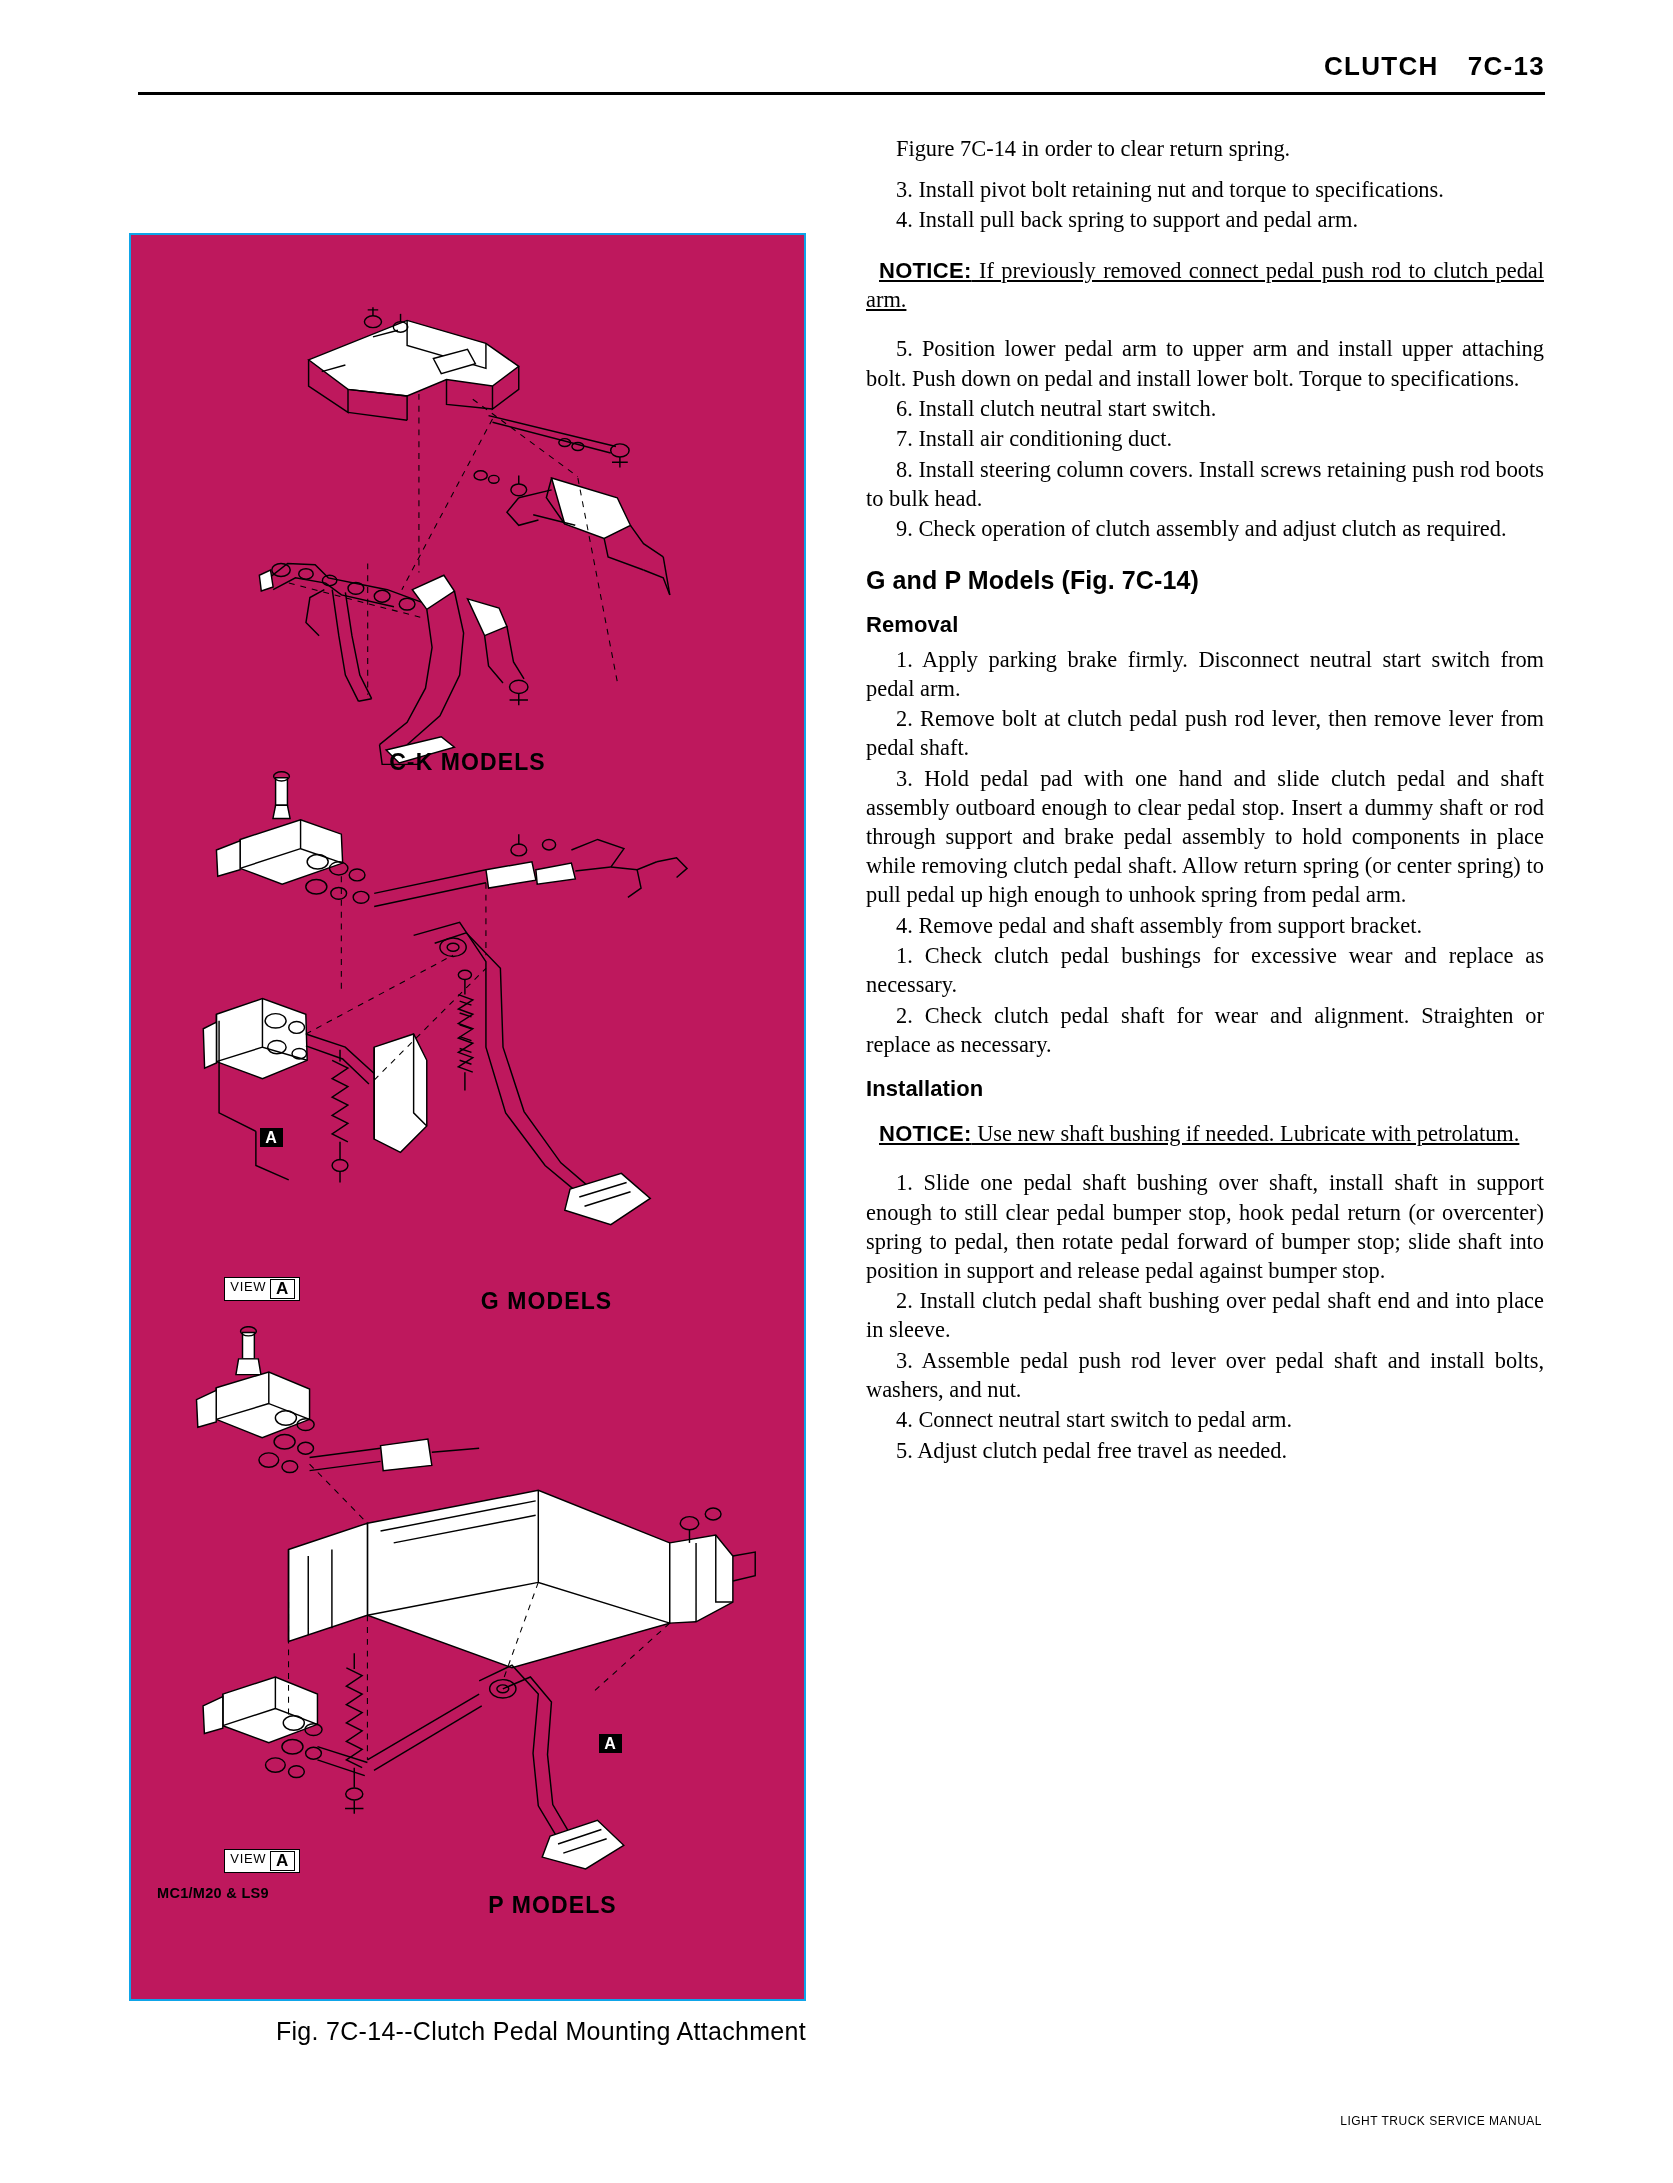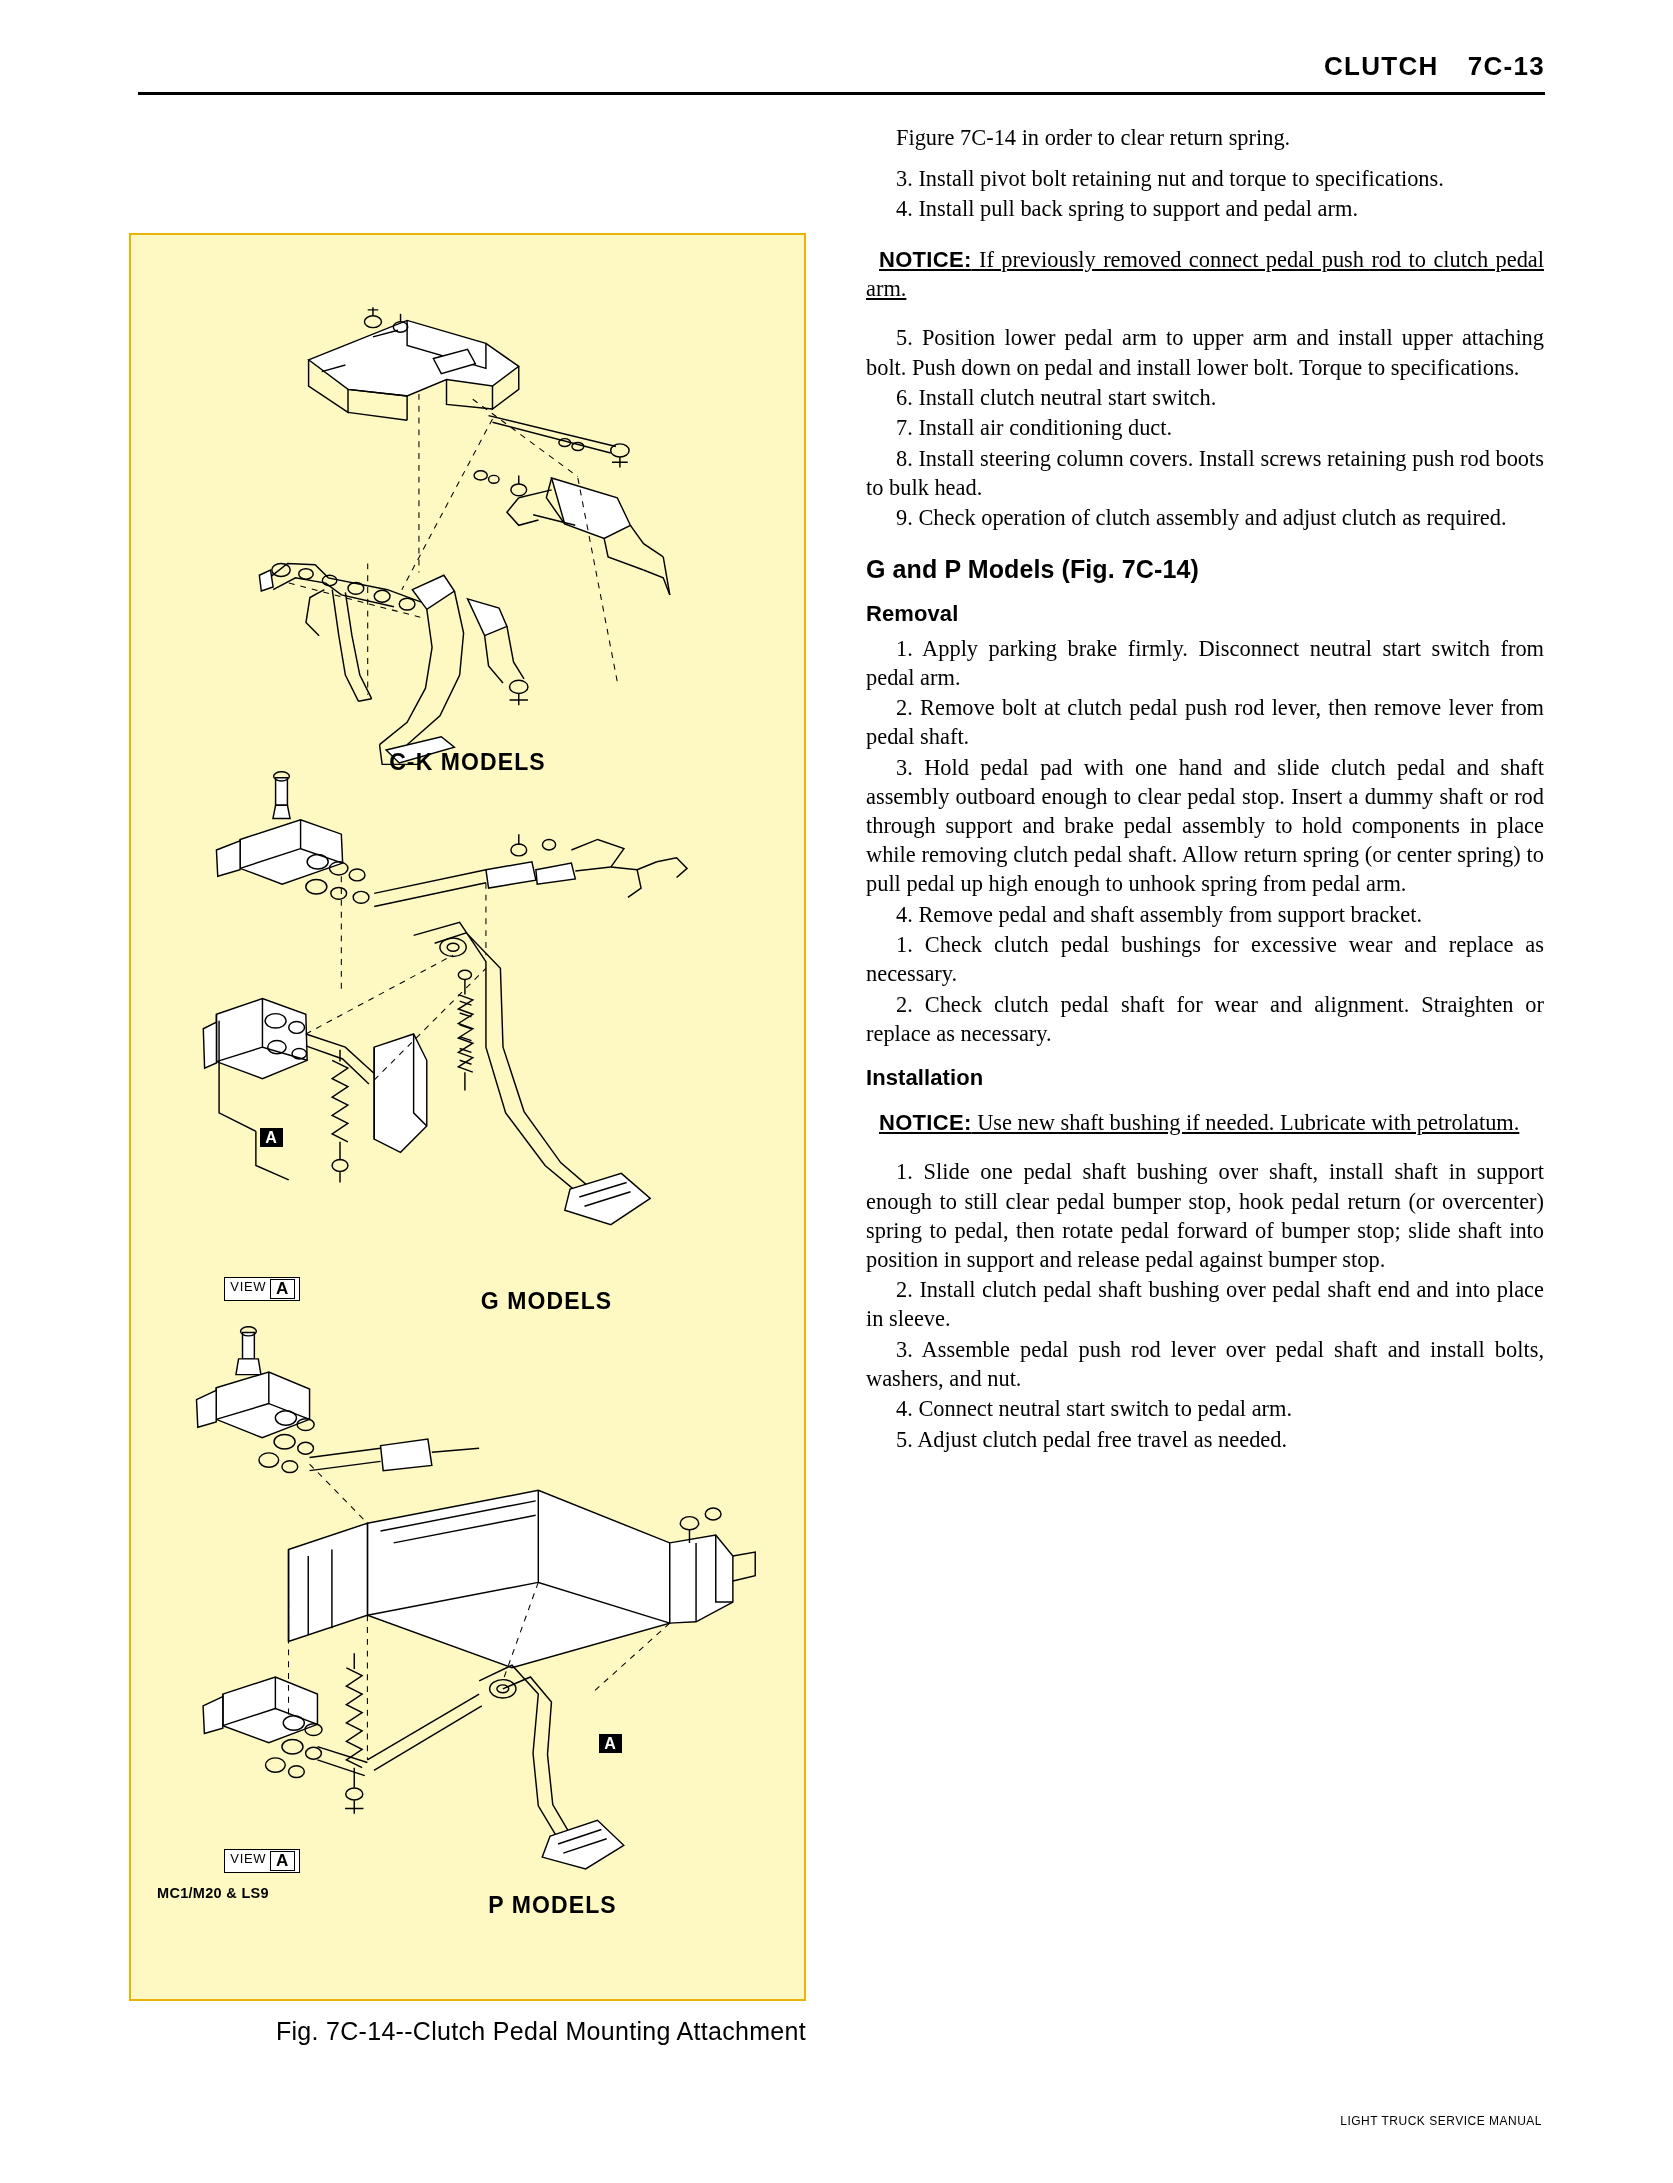--- a/index.html
+++ b/index.html
@@ -51,23 +51,23 @@
     background: #000;
   }
 
   
   .figure-box {
     position: absolute;
     left: 129px;
     top: 233px;
     width: 677px;
     height: 1768px;
-    border: 2px solid #eab308;
+    border: 2px solid #0ea5e9;
     box-sizing: border-box;
-    background: #fef9c3;
+    background: #be185d;
   }
   .fig-caption {
     position: absolute;
     left: 129px;
     top: 2017px;
     width: 677px;
     text-align: right;
     font-family: "Liberation Sans", sans-serif;
     font-size: 25px;
     letter-spacing: 0.3px;
@@ -115,21 +115,21 @@
     color: #fff;
     background: #000;
     padding: 0.7px 5.3px;
     letter-spacing: 0.7px;
   }
 
   
   .col-right {
     position: absolute;
     left: 866px;
-    top: 123px;
+    top: 134px;
     width: 678px;
   }
   .p {
     font-size: 22.4px;
     line-height: 1.30;
     text-align: justify;
     margin: 0 0 1.3px 0;
   }
   .p.indent { text-indent: 30px; }
   .gap-sm { height: 10.5px; }

